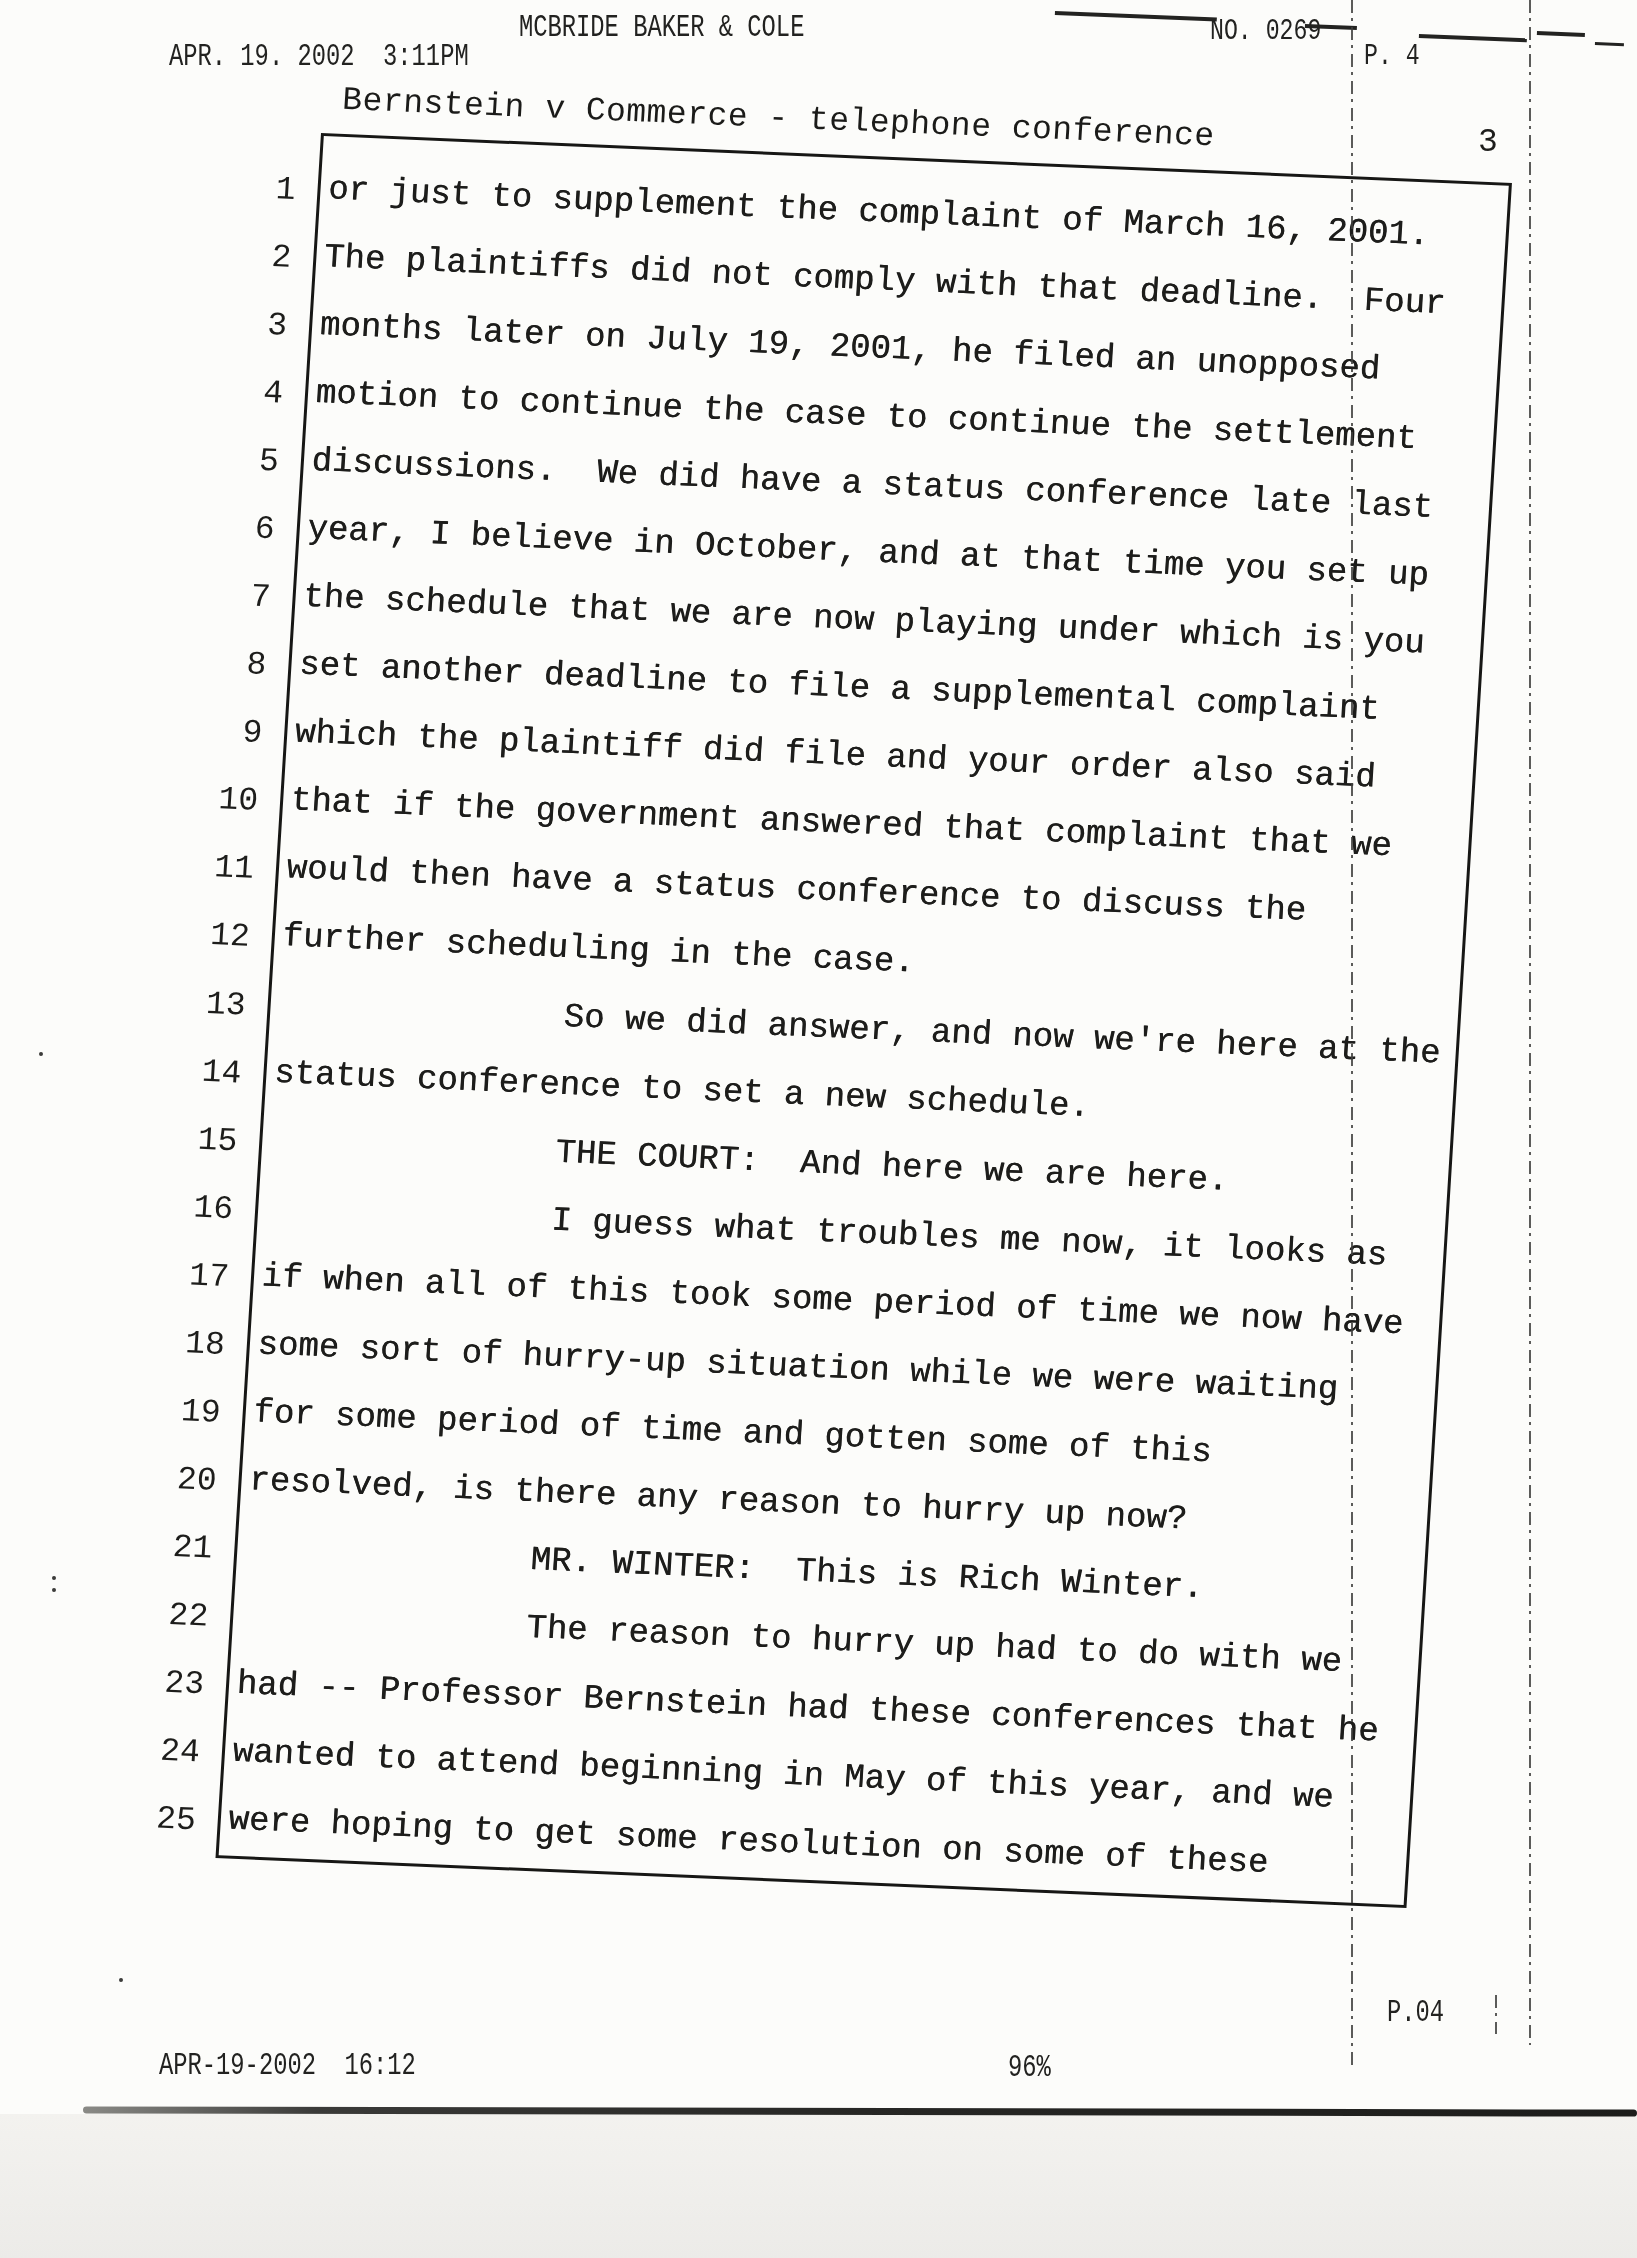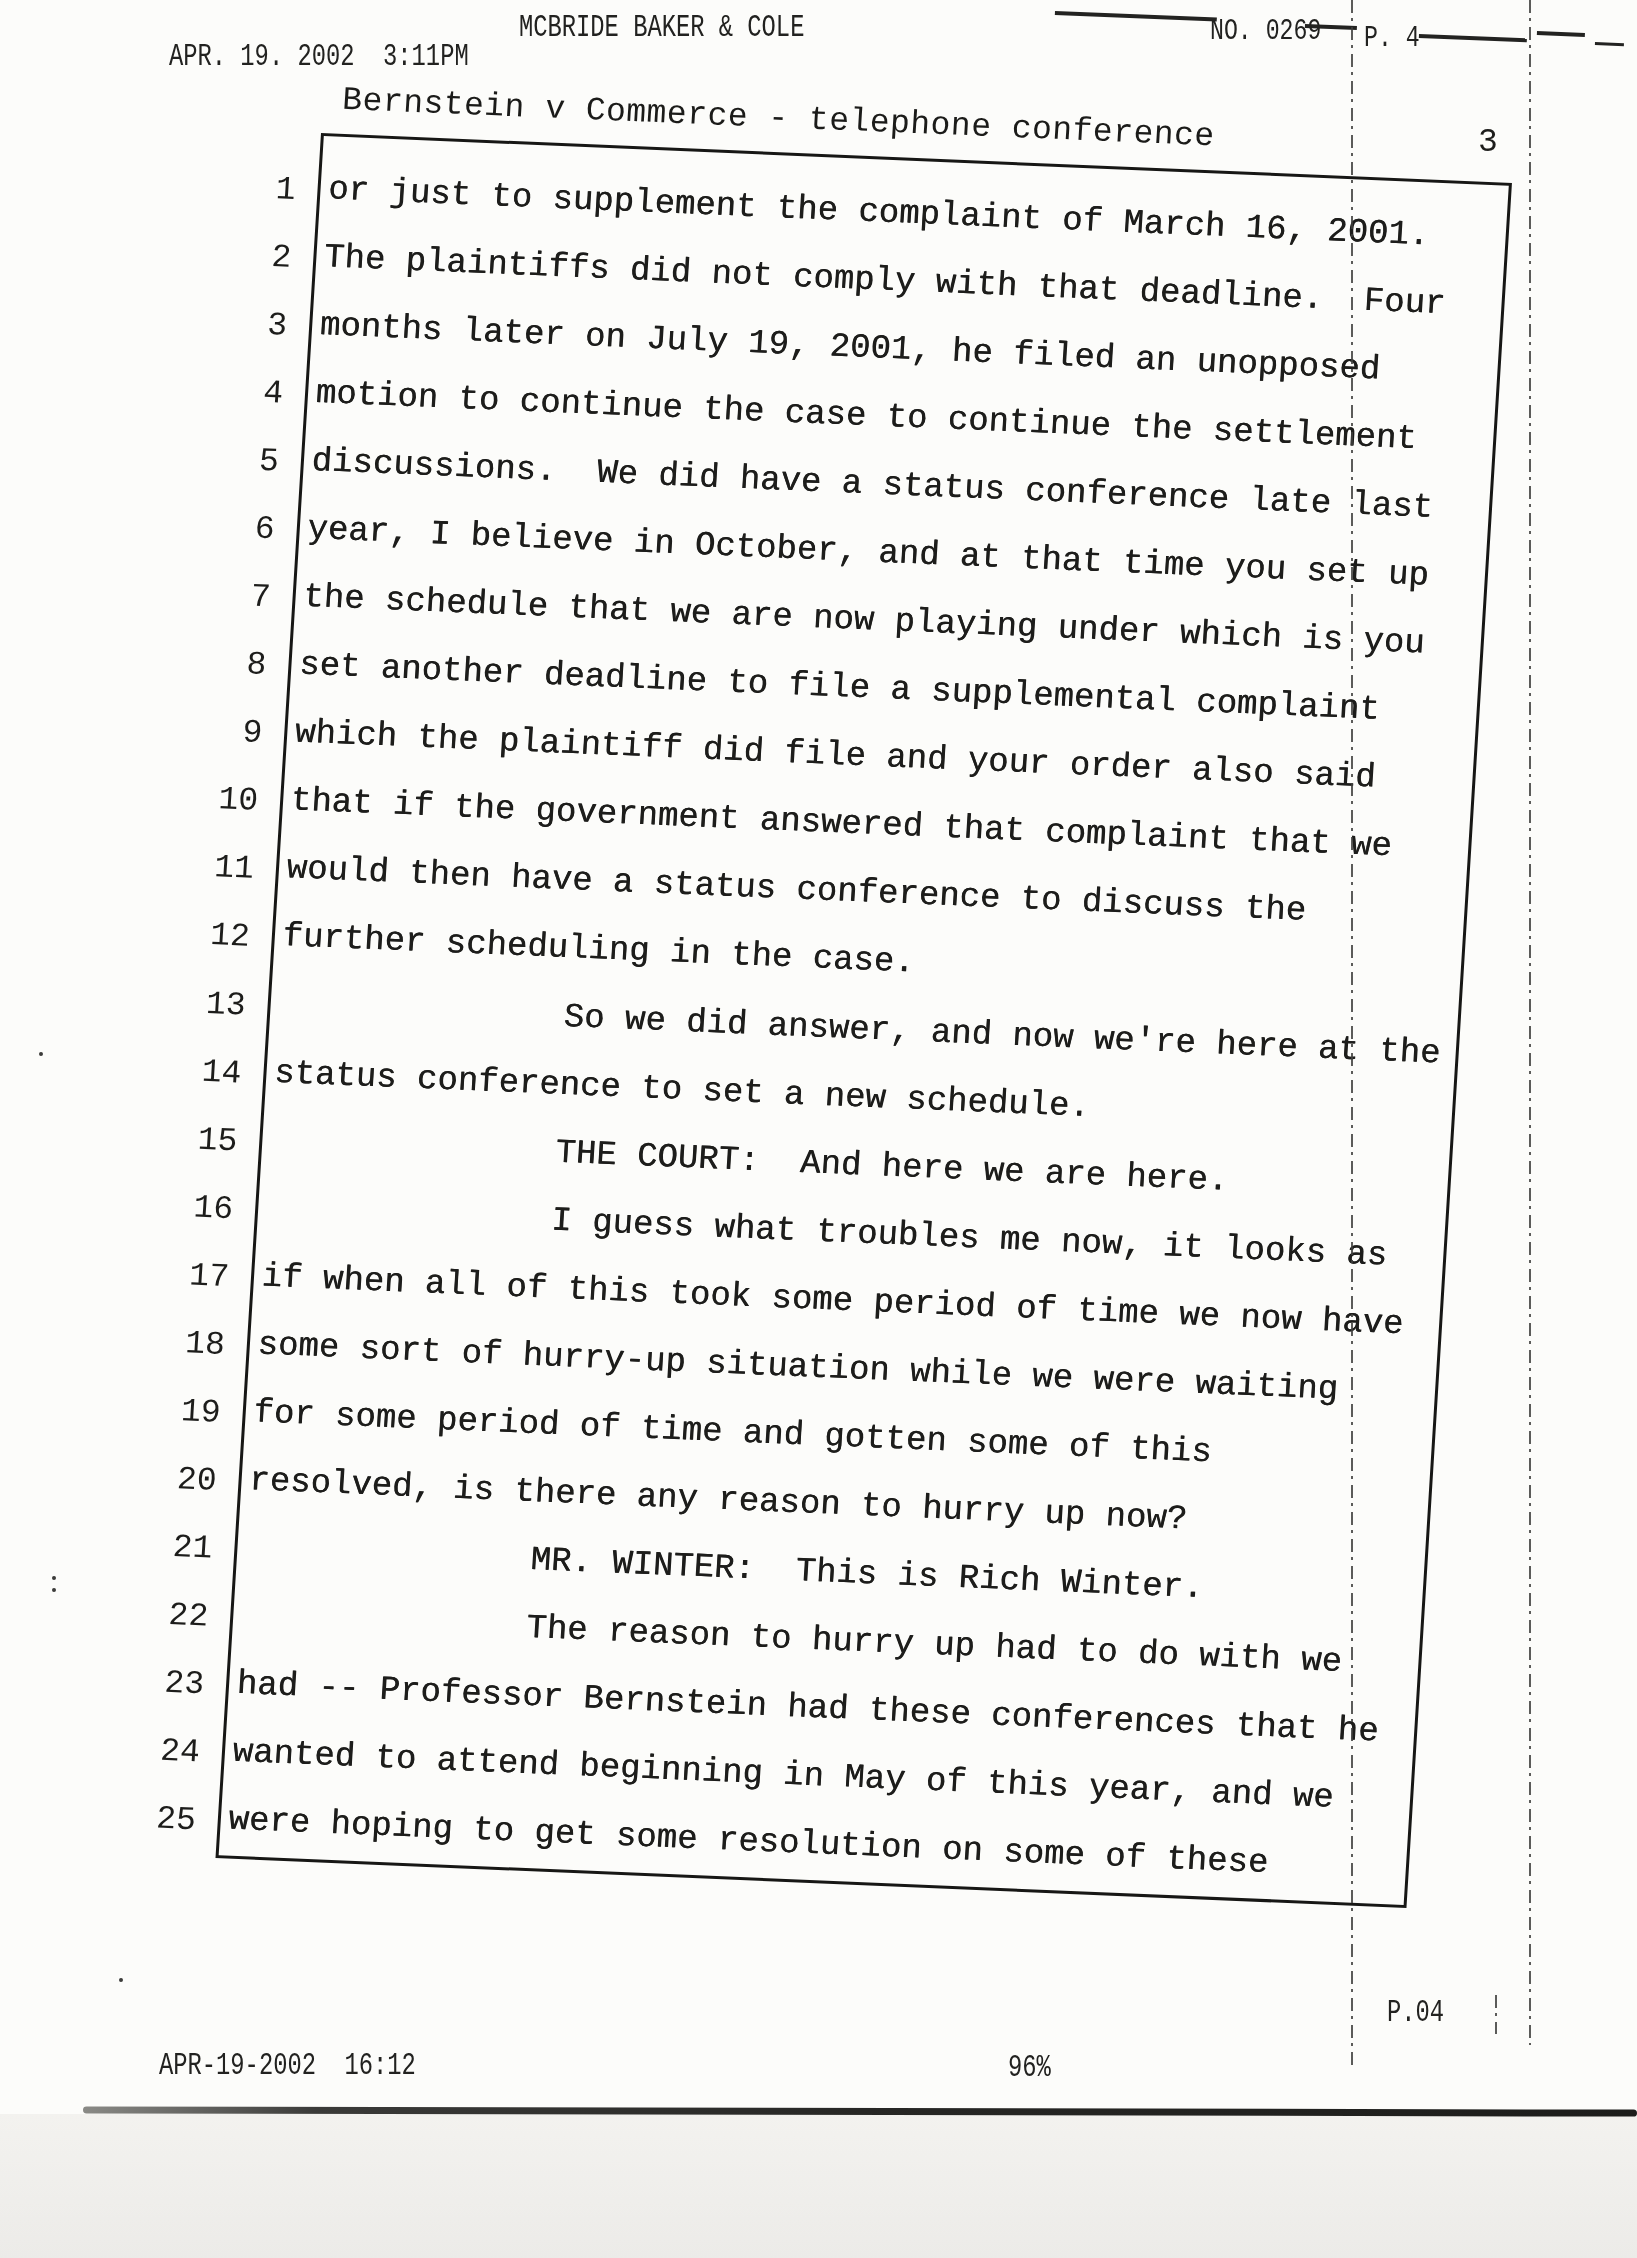--- a/index.html
+++ b/index.html
@@ -125,21 +125,21 @@
 
 <div class="abs" style="left:169px;top:0;margin-top:40px;">
   <span class="fax-font tall">APR. 19. 2002  3:11PM</span>
 </div>
 <div class="abs" style="left:519px;top:10.6px;text-align:right;">
   <span class="fax-font tall">MCBRIDE BAKER &amp; COLE</span>
 </div>
 <div class="abs" style="left:1210px;top:15.4px;z-index:35;">
   <span class="fax-font">NO. 0269</span>
 </div>
-<div class="abs" style="left:1364px;top:22px;z-index:35;font-family:Liberation Mono, monospace;">
+<div class="abs" style="left:1364px;top:40px;z-index:35;font-family:Liberation Mono, monospace;">
   <span class="fax-font">P. 4</span>
 </div>
 
 <div class="hline" style="left:1055px;top:10.6px;width:162px;"></div>
 <div class="hline" style="left:1305px;top:24px;width:52px;"></div>
 <div class="hline" style="left:1419px;top:34px;width:108px;"></div>
 <div class="hline" style="left:1537px;top:31px;width:48px;"></div>
 <div class="hline" style="left:1595px;top:42px;width:29px;height:2.9px;"></div>
 
 <div class="page-num">3</div>

